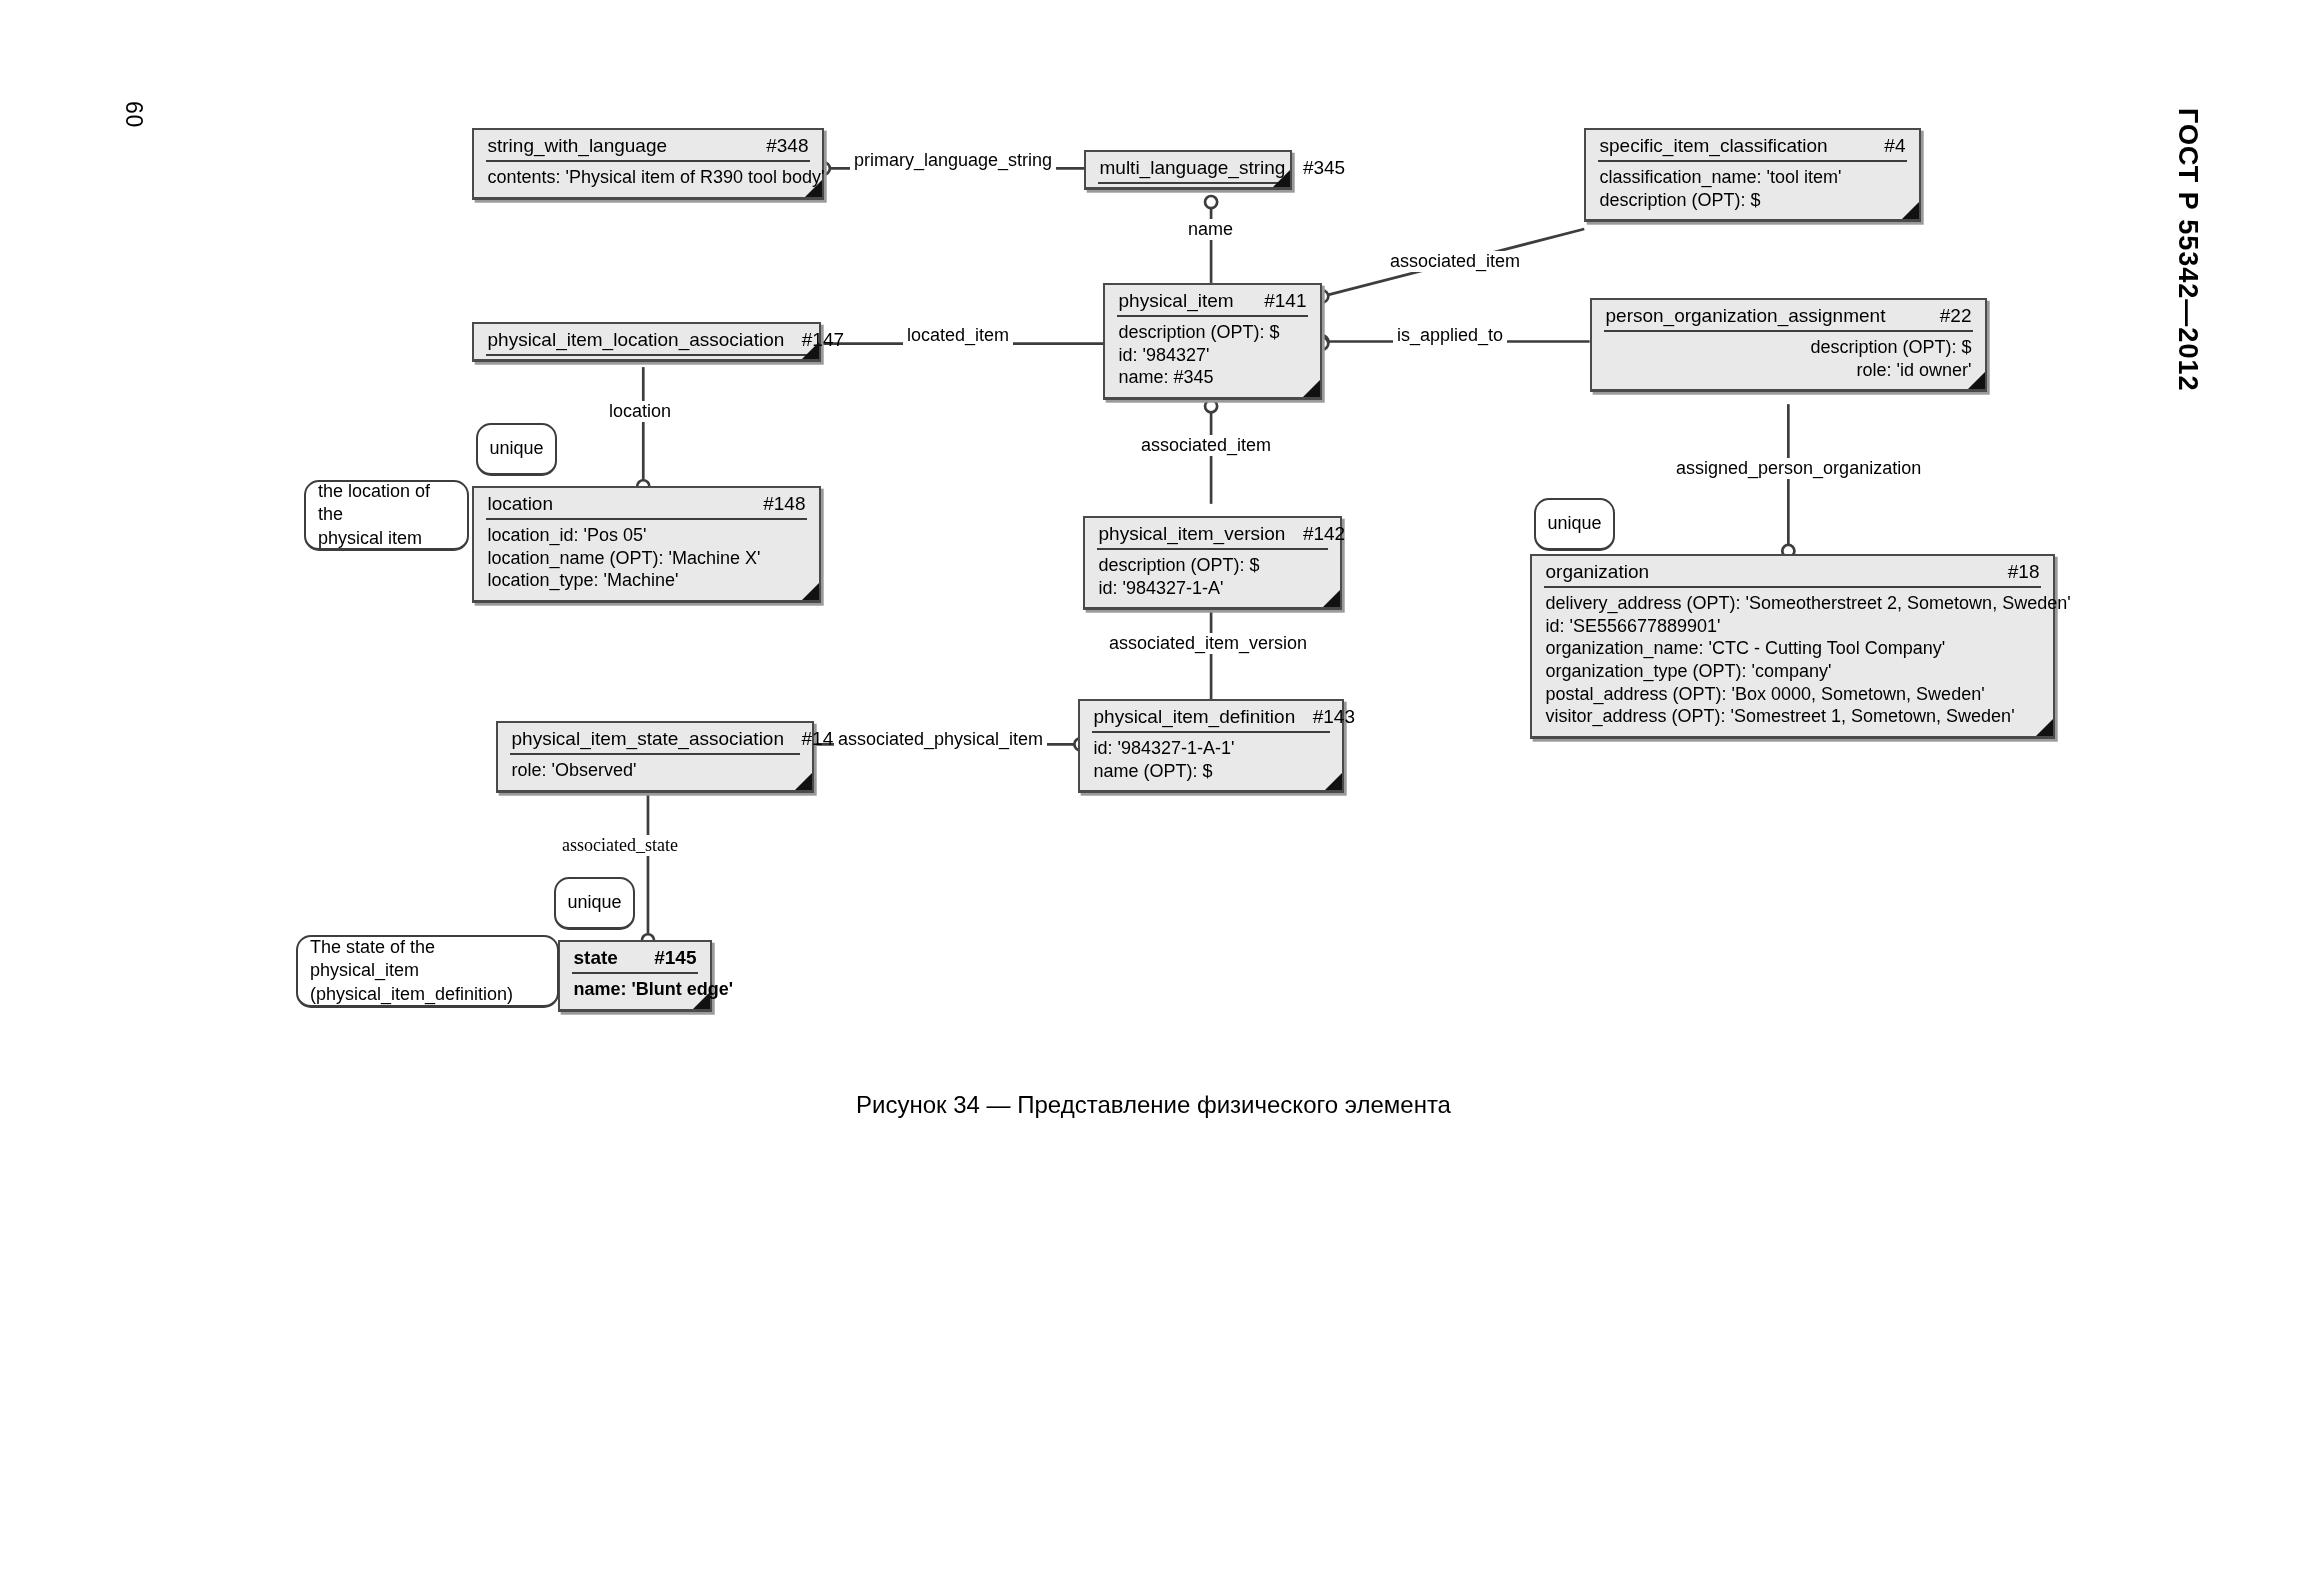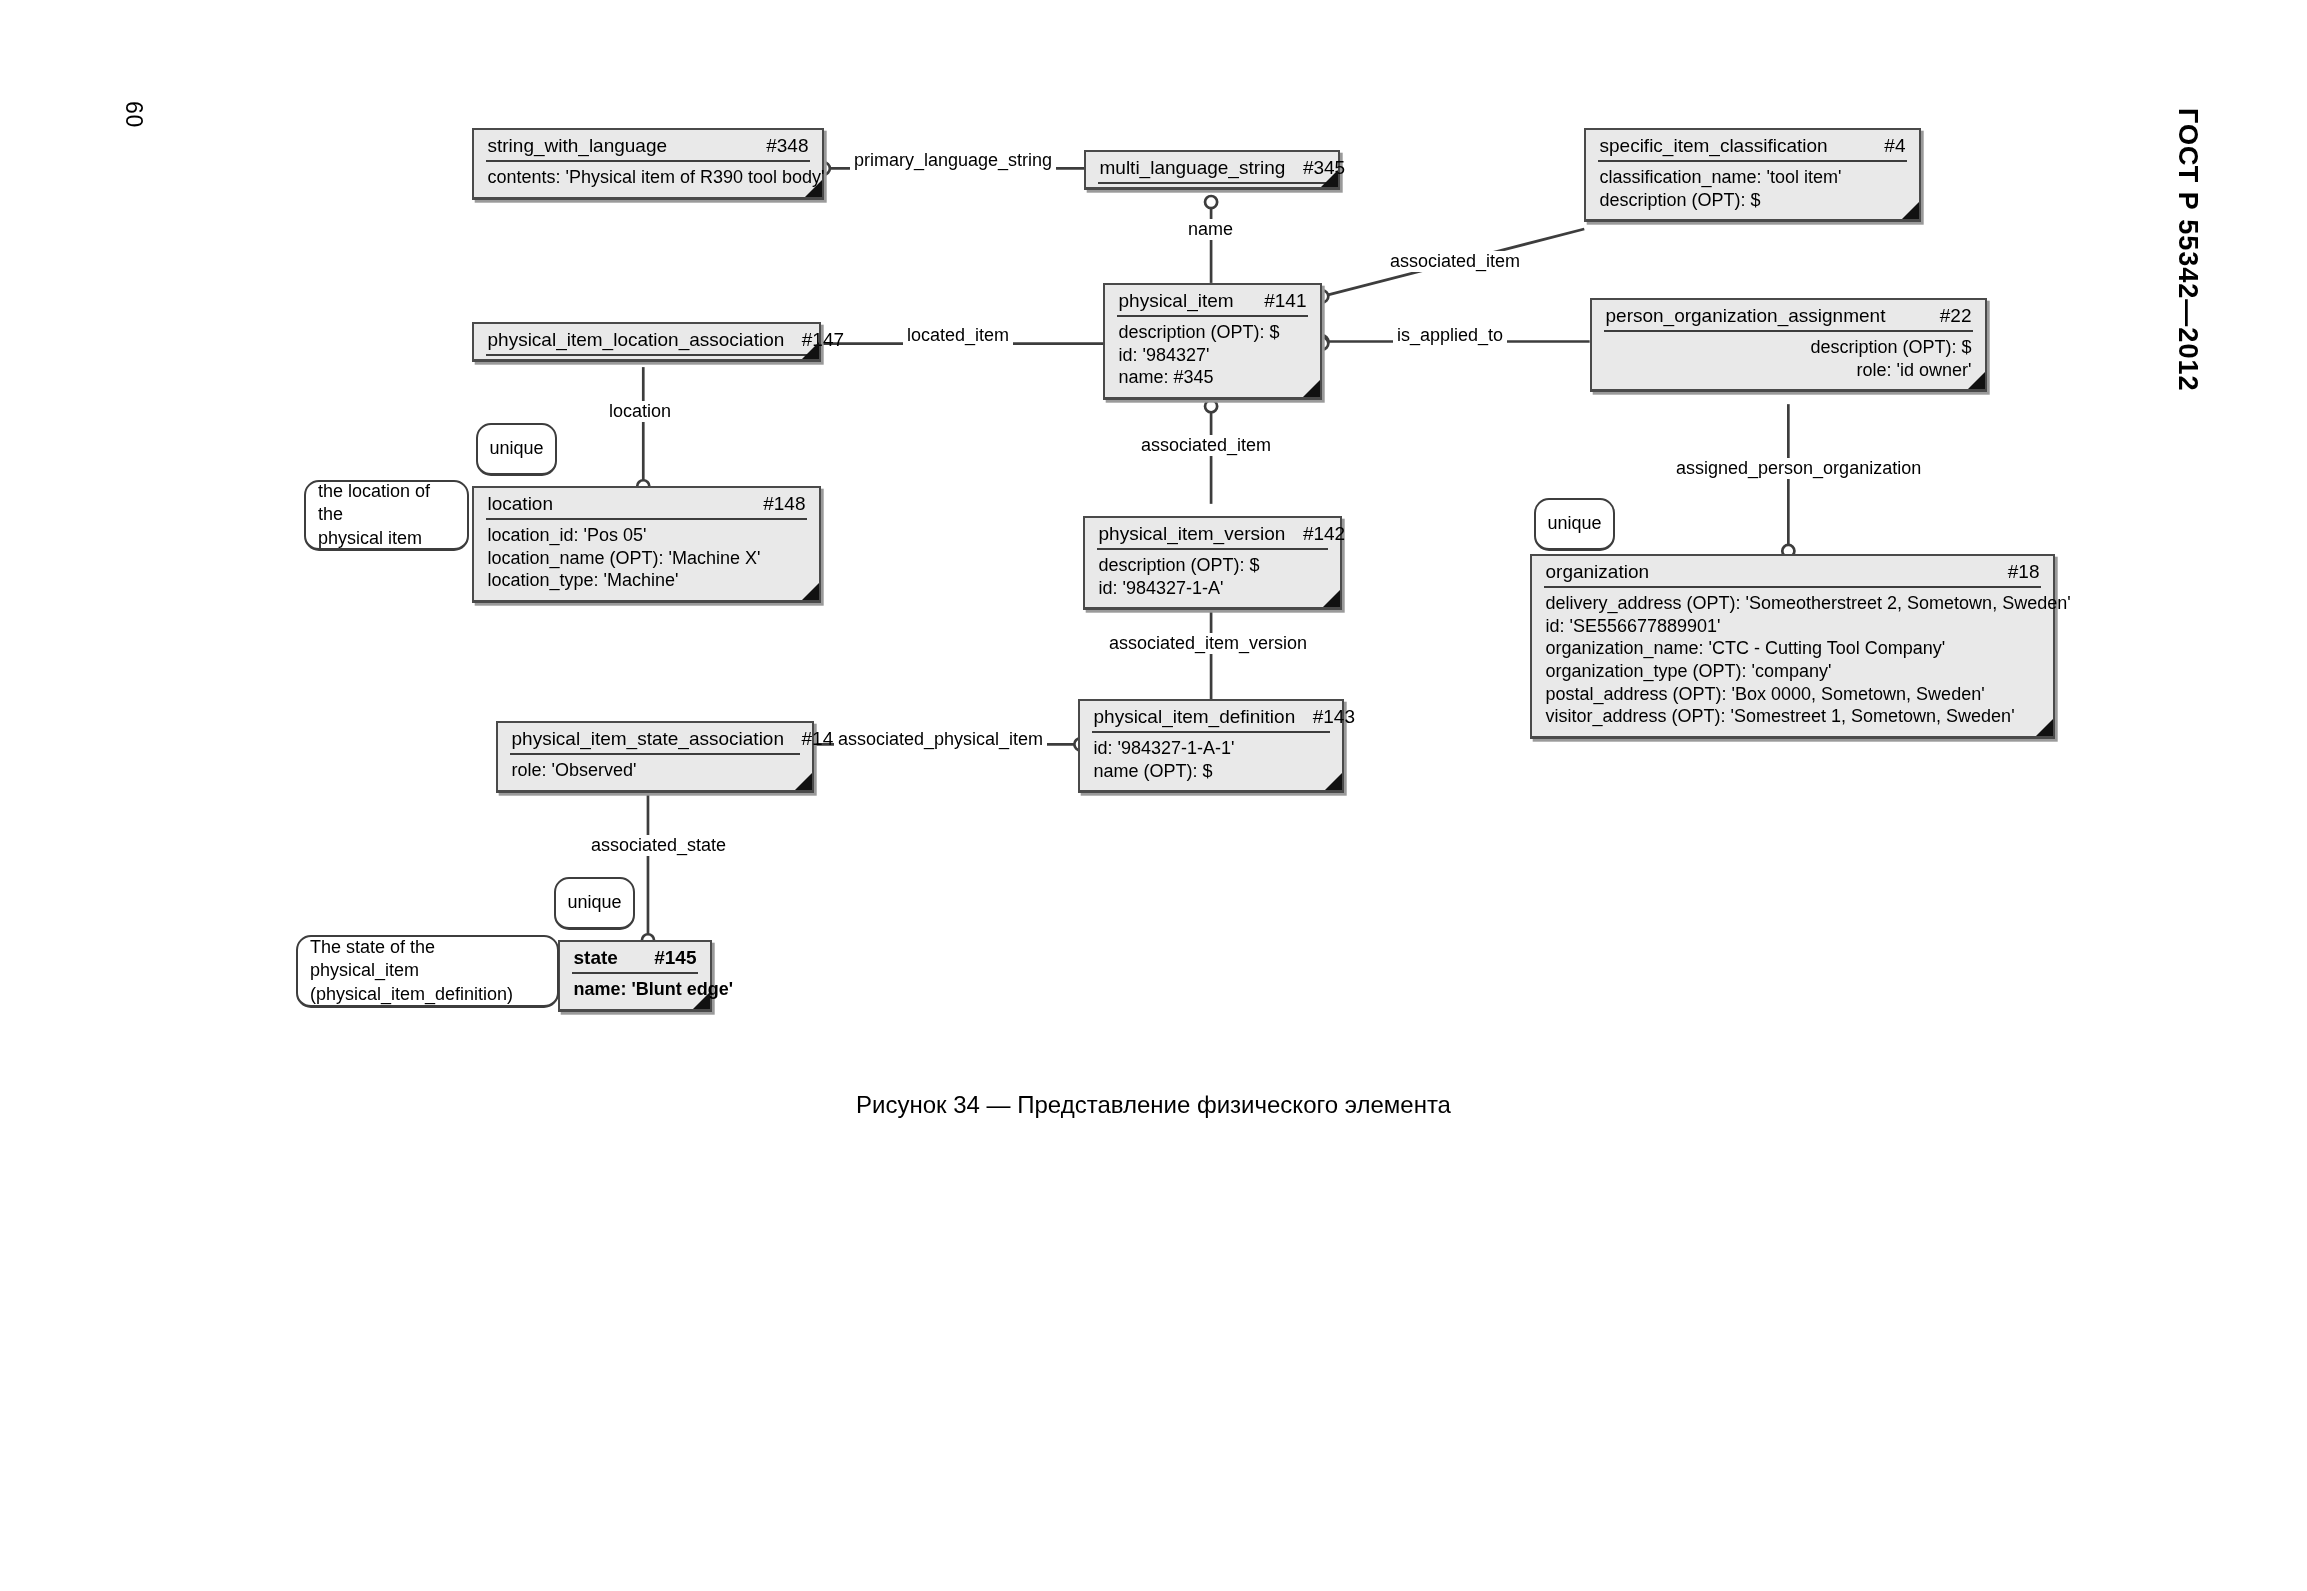--- a/index.html
+++ b/index.html
@@ -204,21 +204,21 @@
       <div class="entity-head">
         <span class="ename">string_with_language</span>
         <span class="eid">#348</span>
       </div>
       <div class="entity-rule"></div>
       <div class="entity-attrs">
         <div class="attr">contents: 'Physical item of R390 tool body'</div>
       </div>
     </div>
 
-    <div class="entity title-only" style="left:1084px; top:150px; width:256px;">
+    <div class="entity title-only" style="left:1084px; top:150px; width:208px;">
       <div class="entity-head">
         <span class="ename">multi_language_string</span>
         <span class="eid">#345</span>
       </div>
       <div class="entity-rule"></div>
       <div class="entity-attrs"></div>
     </div>
 
     <div class="entity" style="left:1584px; top:128px; width:337px;">
       <div class="entity-head">
@@ -376,20 +376,20 @@
     <div class="edge-label" style="left:605px; top:401px;">location</div>
 
     <div class="edge-label" style="left:1137px; top:435px;">associated_item</div>
 
     <div class="edge-label" style="left:1672px; top:458px;">assigned_person_organization</div>
 
     <div class="edge-label" style="left:1105px; top:633px;">associated_item_version</div>
 
     <div class="edge-label" style="left:834px; top:729px;">associated_physical_item</div>
 
-    <div class="edge-label" style="left:587px; top:835px;">associated_state</div>
+    <div class="edge-label" style="left:558px; top:835px;font-family:Liberation Serif, serif;">associated_state</div>
 
   </div>
 
   <div class="figure-caption">Рисунок 34 — Представление физического элемента</div>
 
 </div>
 
 
 </body></html>

